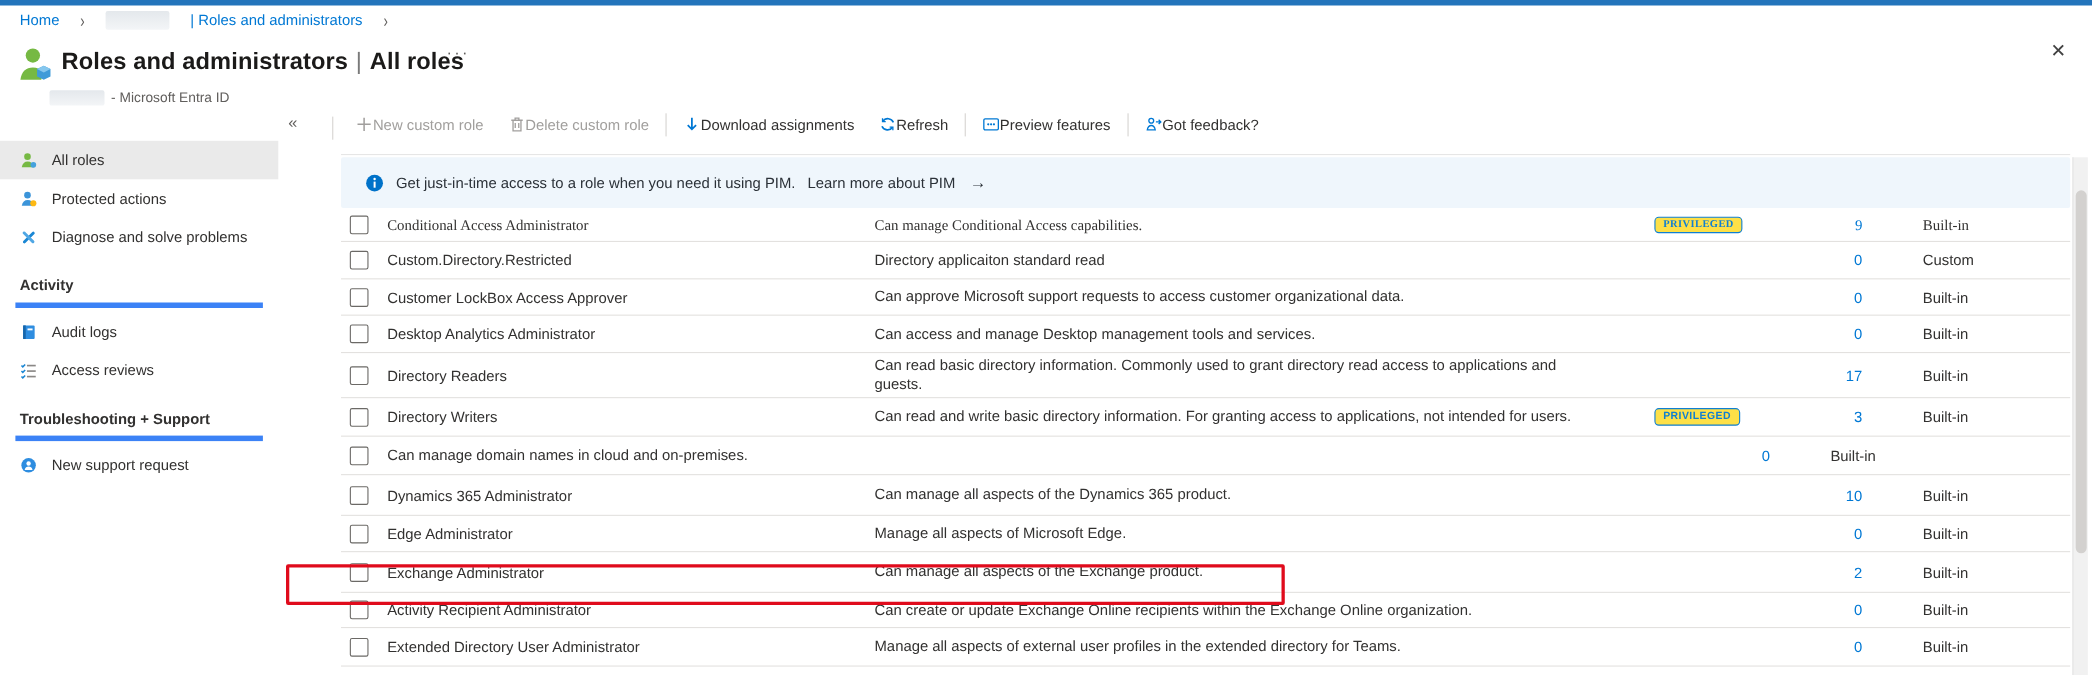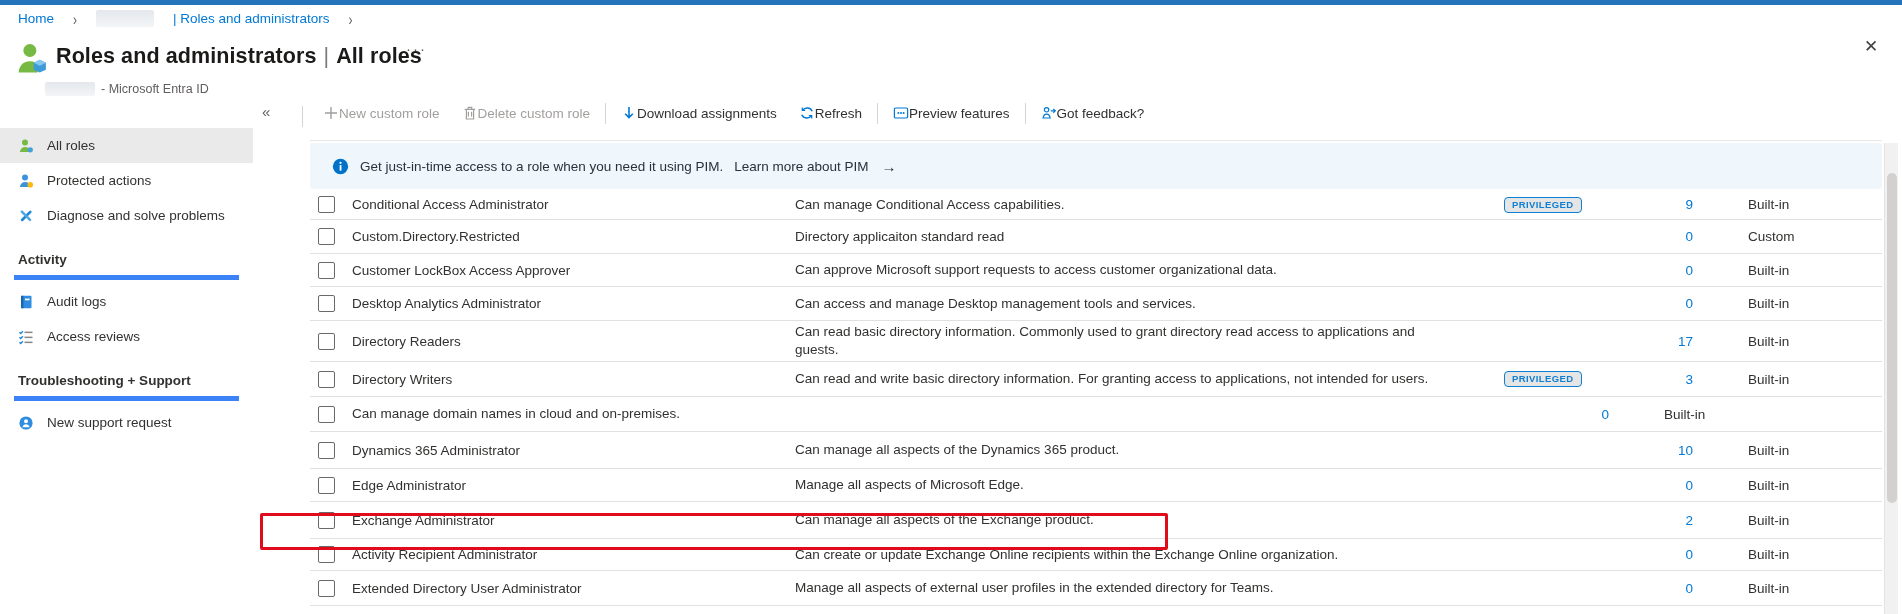--- a/index.html
+++ b/index.html
@@ -49,21 +49,21 @@
   .banner .ic { width:17px; height:17px; } .banner .ic svg { width:17px; height:17px; display:block; }
   .banner .blink { cursor:pointer; }
   .banner .arrow { font-size:15px; padding-left:2px; }
 
   
   .tbl { position:absolute; top:190px; left:310px; width:1572px; }
   .trow { display:grid; grid-template-columns:42px 443px 700px 120px 84px auto; align-items:center; border-bottom:1px solid #e3e1df; }
   .cb { width:17px; height:17px; border:1px solid #6b6966; border-radius:2px; background:#fff; margin-left:8px; cursor:pointer; }
   .rname { font-size:13.5px; color:#323130; cursor:pointer; white-space:nowrap; }
   .rdesc { font-size:13.5px; color:#323130; line-height:18px; white-space:nowrap; }
-  .badge { justify-self:start; margin-left:9px; font-size:9.5px; font-weight:700; color:#0f7fd2; border:1.5px solid #0f7fd2; border-radius:4px; padding:1px 7px 2px 7px; letter-spacing:0.4px; background:#e5e5e5; white-space:nowrap; }
+  .badge { justify-self:start; margin-left:9px; font-size:9.5px; font-weight:700; color:#0f7fd2; border:1.5px solid #0f7fd2; border-radius:4px; padding:1px 7px 2px 7px; letter-spacing:0.4px; background:#fde047; white-space:nowrap; }
   .rcount { justify-self:end; padding-right:6px; color:#0078d4; font-size:13.5px; cursor:pointer; }
   .rtype { padding-left:49px; font-size:13.5px; color:#323130; white-space:nowrap; }
 
   .highlight-box { position:absolute; top:513px; left:260px; width:908px; height:37px; border:3px solid #e00b1c; border-radius:2px; pointer-events:none; z-index:5; }
 
   
   .vscroll { position:absolute; top:143px; left:1884px; width:14px; height:471px; background:#f1f1f1; border-left:1px solid #e3e3e3; cursor:pointer; }
   .vthumb { position:absolute; top:30px; left:1.5px; width:10px; height:330px; background:#d3d1cf; border-radius:5px; }
 </style>
 </head>
@@ -237,21 +237,21 @@
         <rect x="7.2" y="6.7" width="1.7" height="5.2" fill="#fff"></rect>
         <circle cx="8.05" cy="4.5" r="1.05" fill="#fff"></circle>
       </svg>
     </span>
   <span>Get just-in-time access to a role when you need it using PIM.</span>
   <span class="blink">Learn more about PIM</span>
   <span class="arrow">→</span>
 </div>
 
 <div class="tbl">
-    <div class="trow" style="height: 30px;">
+    <div class="trow" style="height: 30px; font-family: Liberation Serif, serif;">
       <span class="cb"></span>
       <span class="rname">Conditional Access Administrator</span>
       <span class="rdesc">
         <div>Can manage Conditional Access capabilities.</div>
       </span>
       <span class="badge">PRIVILEGED</span>
       <a class="rcount">9</a>
       <span class="rtype">Built-in</span>
     </div>
     <div class="trow" style="height: 34px;">

